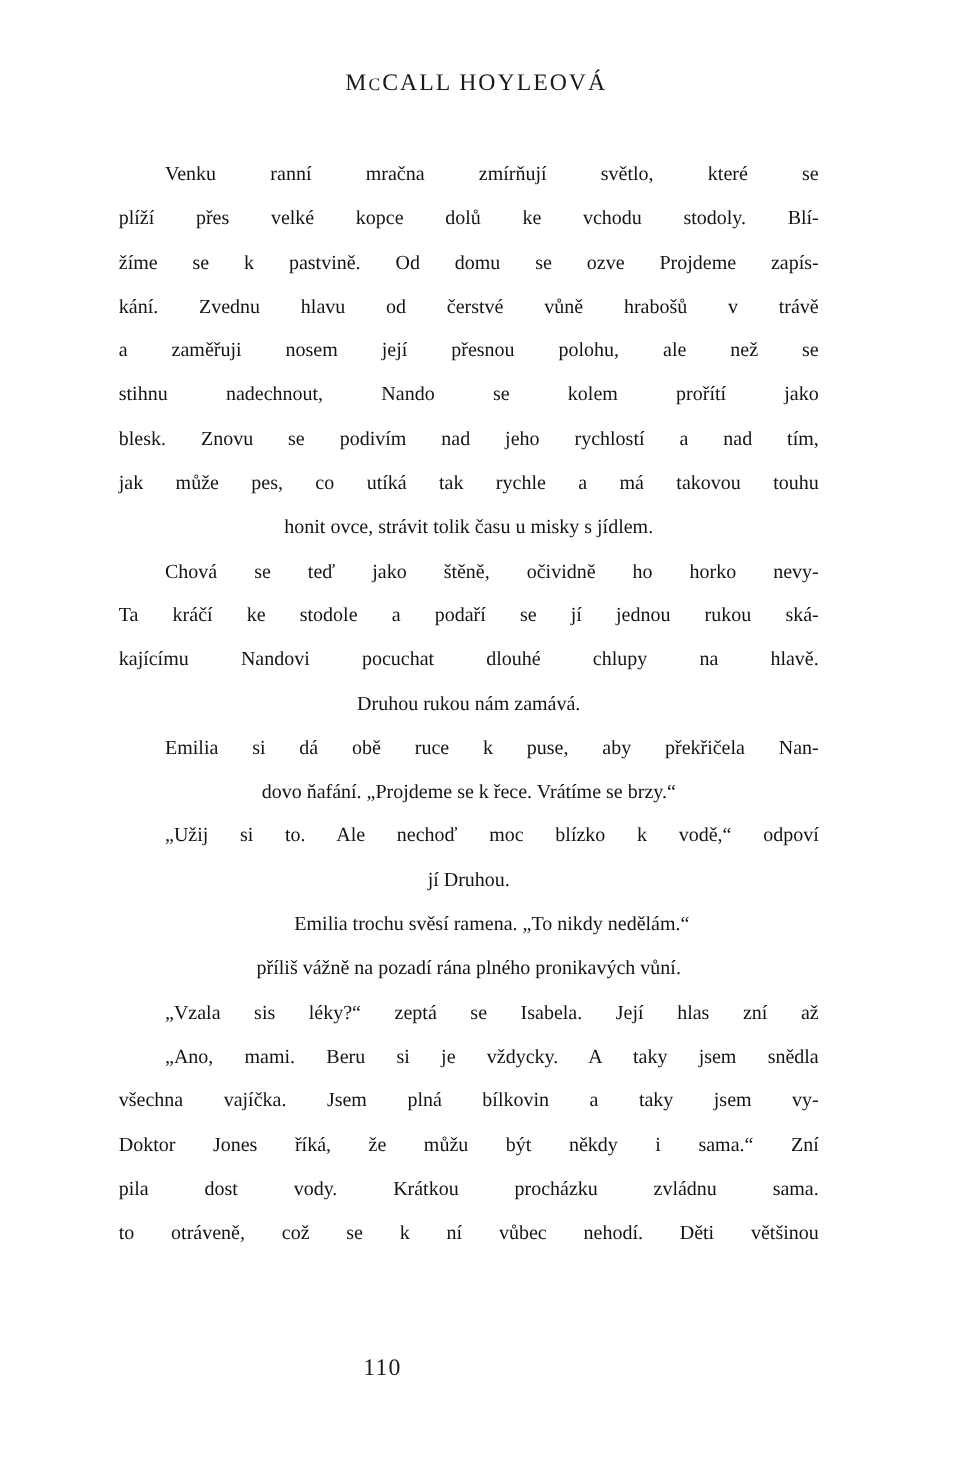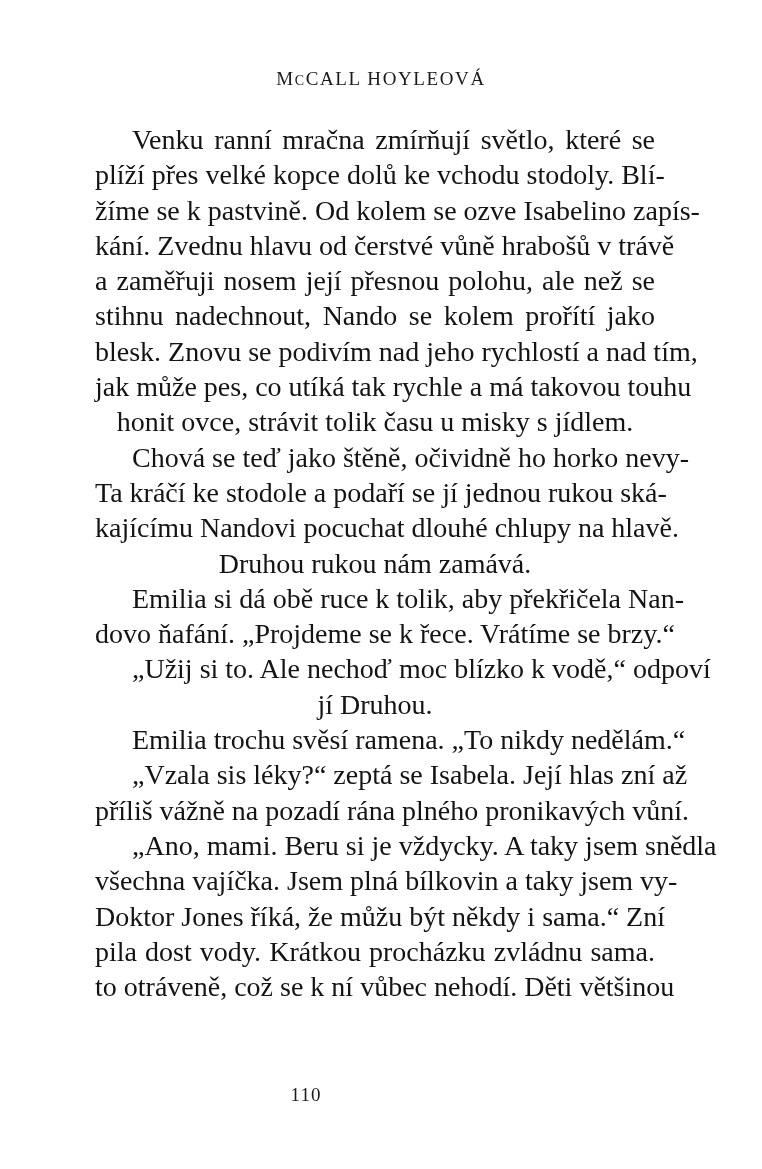--- a/index.html
+++ b/index.html
@@ -10,39 +10,39 @@
     body {
       width: 762px;
       height: 1169px;
       position: relative;
       overflow: hidden;
       font-family: "DejaVu Serif", "Liberation Serif", serif;
       color: #141414;
     }
     .running-header {
       position: absolute;
-      top: 68px;
+      top: 56px;
       left: 0;
       width: 762px;
       text-align: center;
       font-family: "Liberation Serif", "DejaVu Serif", serif;
       font-size: 19px;
       letter-spacing: 1.6px;
       color: #1a1a1a;
     }
     .running-header .sc {
       font-size: 14px;
     }
     .text-block {
       position: absolute;
       top: 122px;
       left: 95px;
       width: 560px;
       font-family: "Liberation Serif", "DejaVu Serif", serif;
-      font-size: 28px;
+      font-size: 16px;
       line-height: 35.3px;
     }
     .line {
       display: block;
       height: 35.3px;
       white-space: nowrap;
       overflow: visible;
     }
     .line.justify {
       text-align: justify;
@@ -69,48 +69,48 @@
   </style>
 </head>
 <body>
 
 <div class="running-header"><span>M</span><span class="sc">C</span><span>CALL HOYLEOVÁ</span></div>
 
 <div class="text-block" id="text-block">
     <div>
       <span class="line justify indent">Venku ranní mračna zmírňují světlo, které se</span>
       <span class="line justify">plíží přes velké kopce dolů ke vchodu stodoly. Blí-</span>
-      <span class="line justify">žíme se k pastvině. Od kolem se ozve Isabelino zapís-</span>
+      <span class="line justify">žíme se k pastvině. Od domu se ozve Projdeme zapís-</span>
       <span class="line justify">kání. Zvednu hlavu od čerstvé vůně hrabošů v trávě</span>
       <span class="line justify">a zaměřuji nosem její přesnou polohu, ale než se</span>
       <span class="line justify">stihnu nadechnout, Nando se kolem prořítí jako</span>
       <span class="line justify">blesk. Znovu se podivím nad jeho rychlostí a nad tím,</span>
       <span class="line justify">jak může pes, co utíká tak rychle a má takovou touhu</span>
       <span class="line last">honit ovce, strávit tolik času u misky s jídlem.</span>
     </div>
     <div>
       <span class="line justify indent">Chová se teď jako štěně, očividně ho horko nevy-</span>
       <span class="line justify">Ta kráčí ke stodole a podaří se jí jednou rukou ská-</span>
       <span class="line justify">kajícímu Nandovi pocuchat dlouhé chlupy na hlavě.</span>
       <span class="line last">Druhou rukou nám zamává.</span>
     </div>
     <div>
-      <span class="line justify indent">Emilia si dá obě ruce k tolik, aby překřičela Nan-</span>
+      <span class="line justify indent">Emilia si dá obě ruce k puse, aby překřičela Nan-</span>
       <span class="line last">dovo ňafání. „Projdeme se k řece. Vrátíme se brzy.“</span>
     </div>
     <div>
       <span class="line justify indent">„Užij si to. Ale nechoď moc blízko k vodě,“ odpoví</span>
       <span class="line last">jí Druhou.</span>
     </div>
     <div>
       <span class="line last indent">Emilia trochu svěsí ramena. „To nikdy nedělám.“</span>
     </div>
     <div>
+      <span class="line last">příliš vážně na pozadí rána plného pronikavých vůní.</span>
       <span class="line justify indent">„Vzala sis léky?“ zeptá se Isabela. Její hlas zní až</span>
-      <span class="line last">příliš vážně na pozadí rána plného pronikavých vůní.</span>
     </div>
     <div>
       <span class="line justify indent">„Ano, mami. Beru si je vždycky. A taky jsem snědla</span>
       <span class="line justify">všechna vajíčka. Jsem plná bílkovin a taky jsem vy-</span>
       <span class="line justify">Doktor Jones říká, že můžu být někdy i sama.“ Zní</span>
       <span class="line justify">pila dost vody. Krátkou procházku zvládnu sama.</span>
       <span class="line justify">to otráveně, což se k ní vůbec nehodí. Děti většinou</span>
     </div>
   </div>
 

